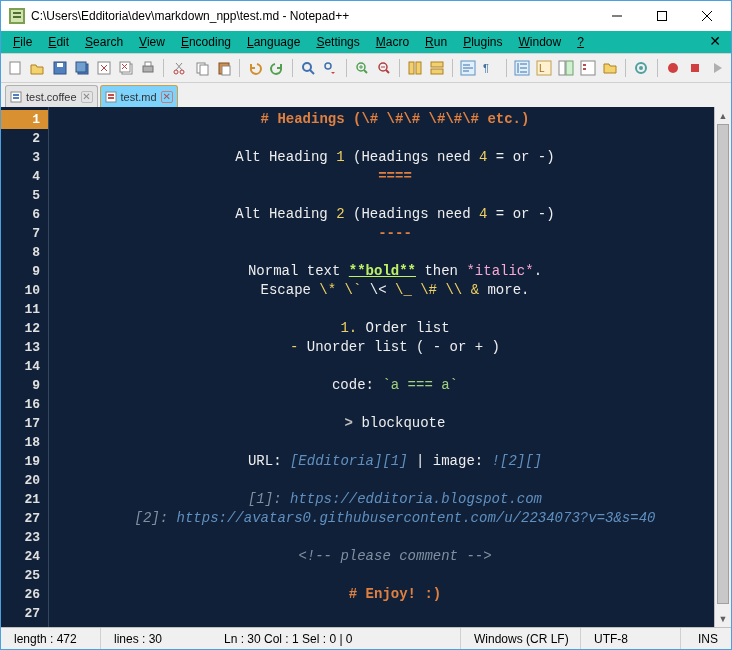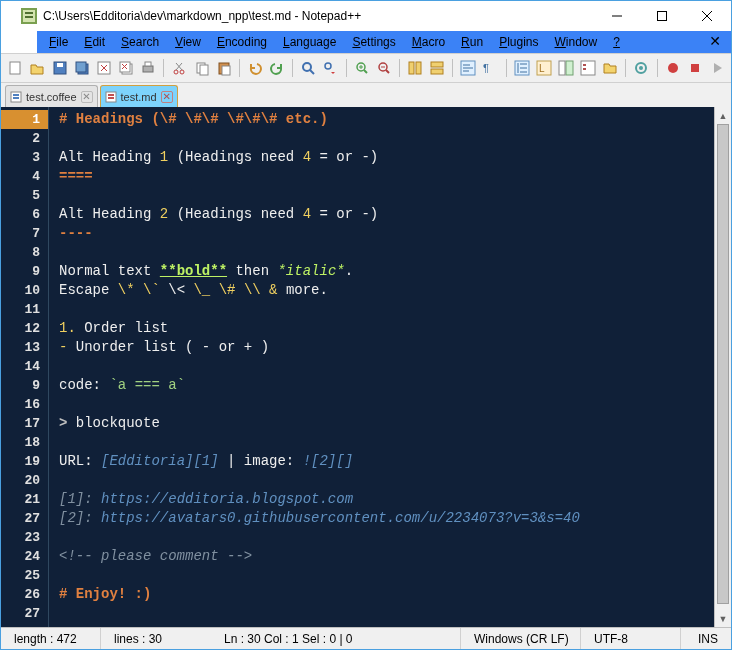--- a/index.html
+++ b/index.html
@@ -1,26 +1,26 @@
 <!DOCTYPE html>
 <html><head>
 <meta charset="utf-8">
 <style>
 * { margin: 0; padding: 0; box-sizing: border-box; }
 body { font-family: "Segoe UI", Tahoma, sans-serif; font-size: 12px; background: #fff; width: 732px; height: 650px; border: 1px solid #4aa0e0; overflow: hidden; display: flex; flex-direction: column; }
 
 
-.titlebar { height: 30px; background: #fff; display: flex; align-items: center; padding: 0 2px 0 20px; }
+.titlebar { height: 30px; background: #fff; display: flex; align-items: center; padding: 0 2px 0 8px; }
 .titlebar .app-icon { width: 16px; height: 16px; margin-right: 6px; }
 .titlebar .title { flex: 1; font-size: 12px; color: #000; white-space: nowrap; overflow: hidden; }
 .titlebar .winbtn { width: 45px; height: 28px; display: flex; align-items: center; justify-content: center; }
 .titlebar .winbtn svg { stroke: #000; }
 
 
-.menubar { height: 22px; background: #3b82f6; display: flex; align-items: center; padding: 0 4px; position: relative; margin-left: 36px; }
+.menubar { height: 22px; background: #14b8a6; display: flex; align-items: center; padding: 0 4px; position: relative; }
 .menubar .mitem { padding: 2px 8px; font-size: 12px; color: #000; }
 .menubar .mitem span.mn { text-decoration: underline; }
 .menubar .xbtn { position: absolute; right: 10px; top: 2px; font-size: 14px; color: #000; }
 
 
 .toolbar { height: 30px; background: #f0f0f0; border-top: 1px solid #d0d0d0; border-bottom: 1px solid #d0d0d0; display: flex; align-items: center; padding: 0 4px; gap: 2px; }
 .toolbar .tbtn { width: 22px; height: 22px; display: flex; align-items: center; justify-content: center; border: 1px solid transparent; }
 .toolbar .sep { width: 1px; height: 18px; background: #c0c0c0; margin: 0 3px; }
 
 
@@ -31,33 +31,33 @@
 .tab .tx { font-size: 11px; color: #333; }
 .tab .cls { width: 12px; height: 12px; display: flex; align-items: center; justify-content: center; font-size: 10px; color: #888; border: 1px solid #bbb; border-radius: 2px; }
 .tab.active .cls { color: #b05050; border-color: #c08080; }
 
 
 .editor-wrap { flex: 1; display: flex; background: #102038; overflow: hidden; position: relative; }
 .gutter { width: 48px; background: #102038; border-right: 1px solid #304860; padding-top: 3px; }
 .gutter .ln { height: 19px; text-align: right; padding-right: 8px; font-family: "Courier New", monospace; font-size: 13px; font-weight: bold; color: #e0e0e0; line-height: 19px; }
 .gutter .ln.active { background: #d89030; color: #fff; }
 .code { flex: 1; background: #102038; padding: 3px 0 3px 10px; font-family: "Courier New", monospace; font-size: 14px; line-height: 19px; position: relative; }
-.code .cline { height: 19px; white-space: pre; color: #eee; }
+.code .cline { height: 19px; white-space: pre; color: #eee; text-align: center; }
 .scrollbar-v { position: absolute; right: 0; top: 0; bottom: 0; width: 17px; background: #f0f0f0; border-left: 1px solid #c0c0c0; }
 .scrollbar-v .arrow { height: 17px; display:flex; align-items:center; justify-content:center; color:#606060; font-size:9px;}
 .scrollbar-v .thumb { position: absolute; left: 2px; right: 2px; top: 17px; height: 480px; background: #c8c8c8; border: 1px solid #a0a0a0; }
 
 
 .statusbar { height: 22px; background: #f0f0f0; border-top: 1px solid #c0c0c0; display: flex; align-items: center; font-size: 12px; color: #000; }
 .statusbar .cell { padding: 0 13px; border-right: 1px solid #d0d0d0; height: 100%; display: flex; align-items: center; white-space: nowrap; }
 
 
 .c-orange { color: #e08040; font-weight: bold; }
 .c-yellow { color: #f0d060; }
-.c-italic { color: #bef264; font-style: italic; }
+.c-italic { color: #f9a8d4; }
 .c-bold { color: #bef264; font-weight: bold; text-decoration: underline; }
 .c-link { color: #6090c0; font-style: italic; }
 .c-dim { color: #8090a0; font-style: italic; }
 .c-gt { color: #c0c0c0; font-weight: bold;}
 .c-green { color: #a0d080; }
 .c-comment { color: #8090a0; font-style: italic; }
 </style>
 </head>
 <body>
 

